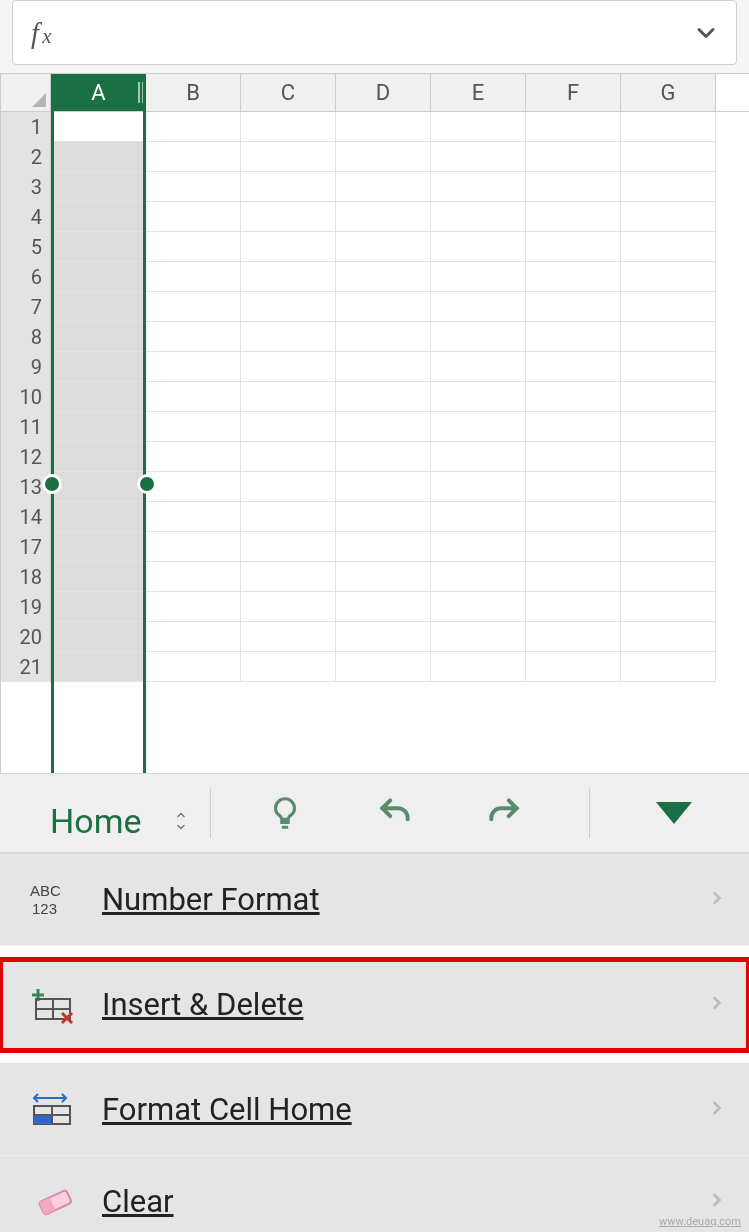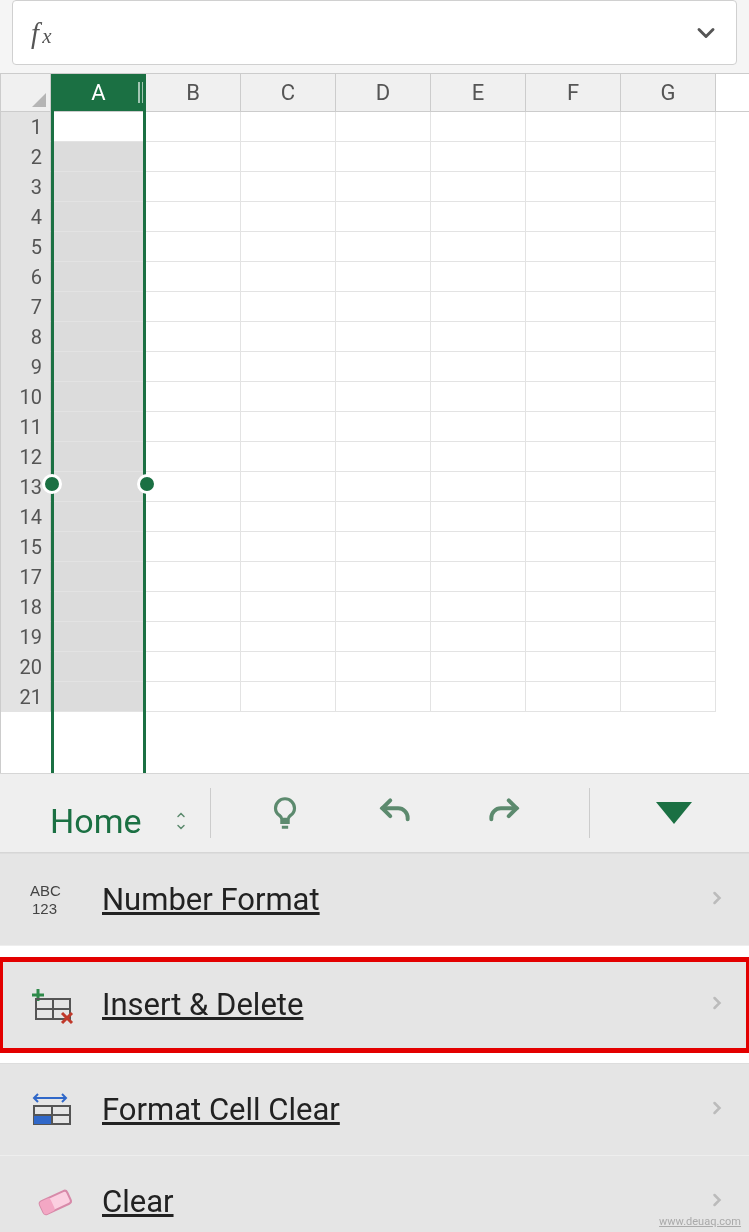--- a/index.html
+++ b/index.html
@@ -396,30 +396,20 @@
         <div class="row-h sel">14</div>
         <div class="cell colsel"></div>
         <div class="cell"></div>
         <div class="cell"></div>
         <div class="cell"></div>
         <div class="cell"></div>
         <div class="cell"></div>
         <div class="cell"></div>
       </div>
       <div class="row">
-        <div class="row-h sel">15</div>
-        <div class="cell colsel"></div>
-        <div class="cell"></div>
-        <div class="cell"></div>
-        <div class="cell"></div>
-        <div class="cell"></div>
-        <div class="cell"></div>
-        <div class="cell"></div>
-      </div>
-      <div class="row">
         <div class="row-h sel">17</div>
         <div class="cell colsel"></div>
         <div class="cell"></div>
         <div class="cell"></div>
         <div class="cell"></div>
         <div class="cell"></div>
         <div class="cell"></div>
         <div class="cell"></div>
       </div>
       <div class="row">
@@ -553,21 +543,21 @@
         <svg width="48" height="40" viewBox="0 0 48 40">
           <line x1="4" y1="8" x2="36" y2="8" stroke="#3068c9" stroke-width="2"></line>
           <polyline points="8,4 4,8 8,12" fill="none" stroke="#3068c9" stroke-width="2"></polyline>
           <polyline points="32,4 36,8 32,12" fill="none" stroke="#3068c9" stroke-width="2"></polyline>
           <rect x="4" y="16" width="36" height="18" fill="none" stroke="#555" stroke-width="2"></rect>
           <rect x="4" y="25" width="18" height="9" fill="#3068c9"></rect>
           <line x1="4" y1="25" x2="40" y2="25" stroke="#555" stroke-width="2"></line>
           <line x1="22" y1="16" x2="22" y2="34" stroke="#555" stroke-width="2"></line>
         </svg>
       </span>
-      <span class="label">Format Cell Clear</span>
+      <span class="label">Format Cell Home</span>
       <span class="chev">
         <svg width="20" height="30" viewBox="0 0 24 24" fill="none" stroke="#bbb" stroke-width="3" stroke-linecap="round">
             <polyline points="9 6 15 12 9 18"></polyline>
           </svg>
       </span>
     </div>
     <div class="menu-item">
       <span class="icon">
         <svg width="48" height="40" viewBox="0 0 48 40">
           <g transform="rotate(-25 24 20)">

